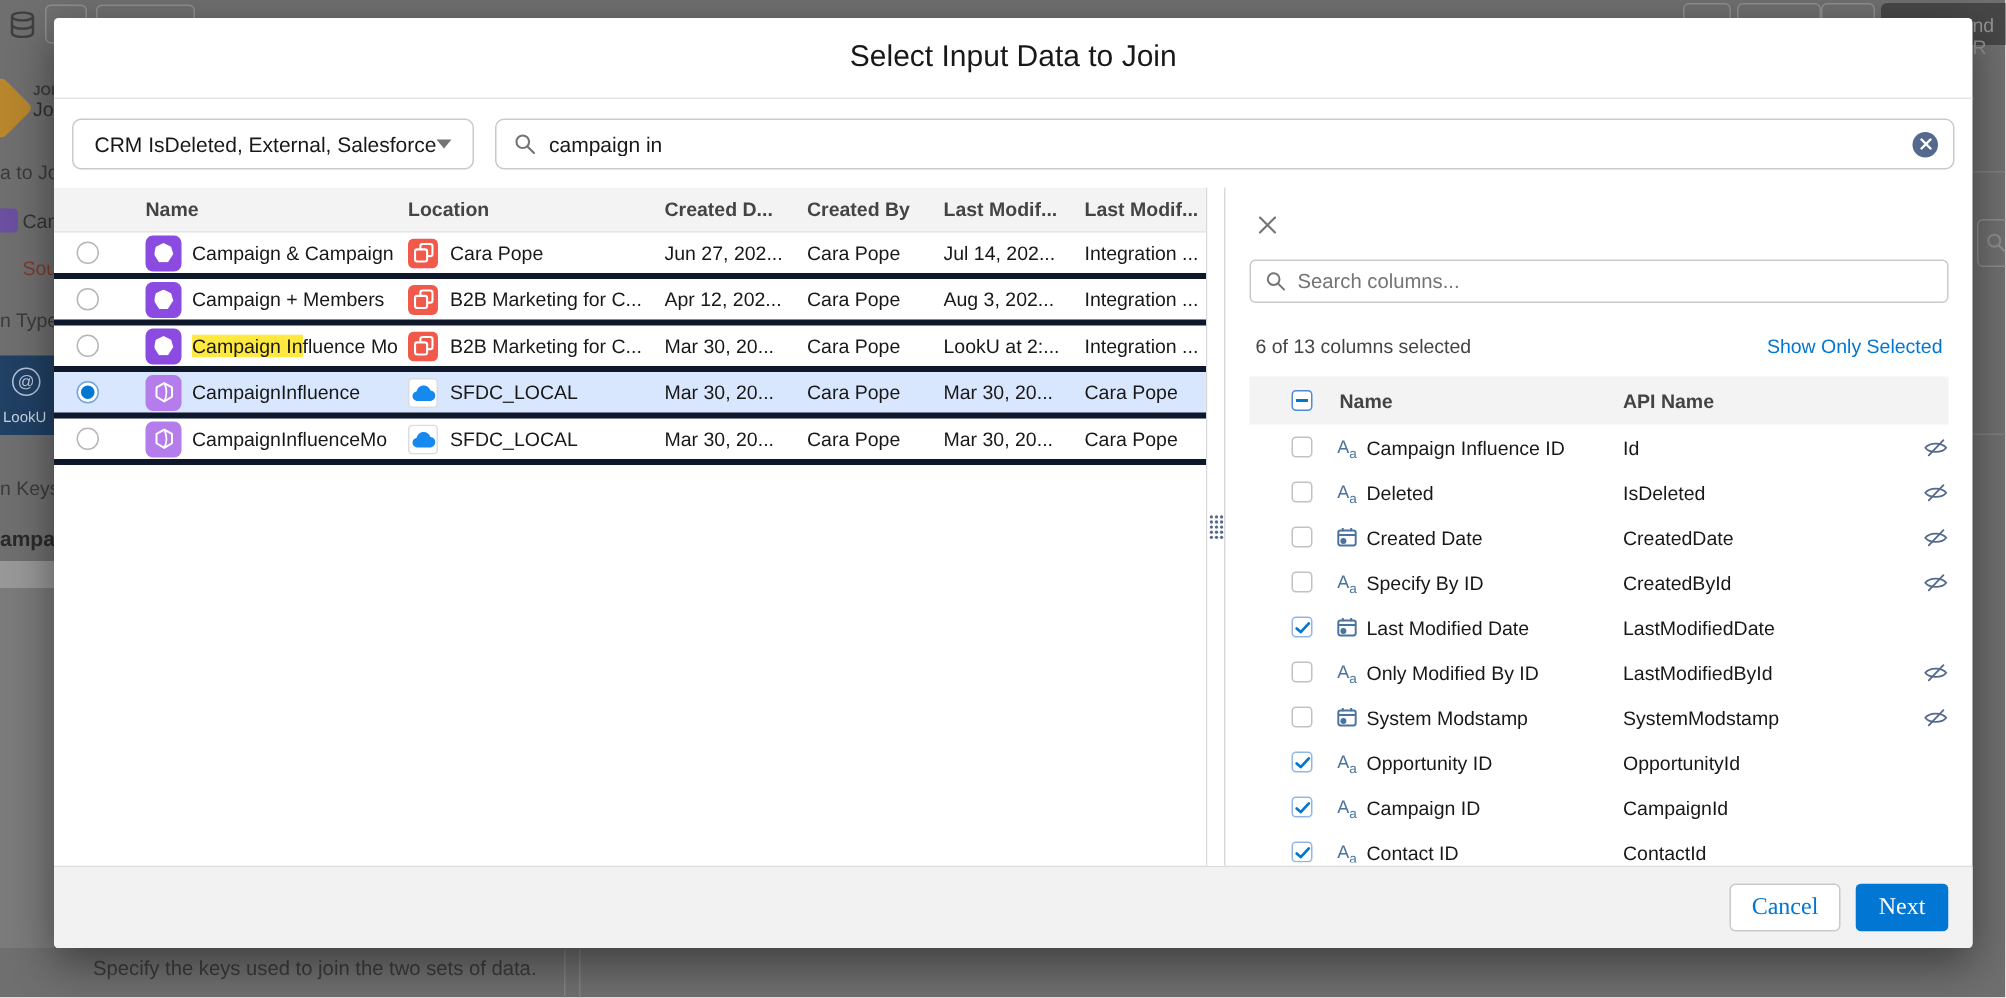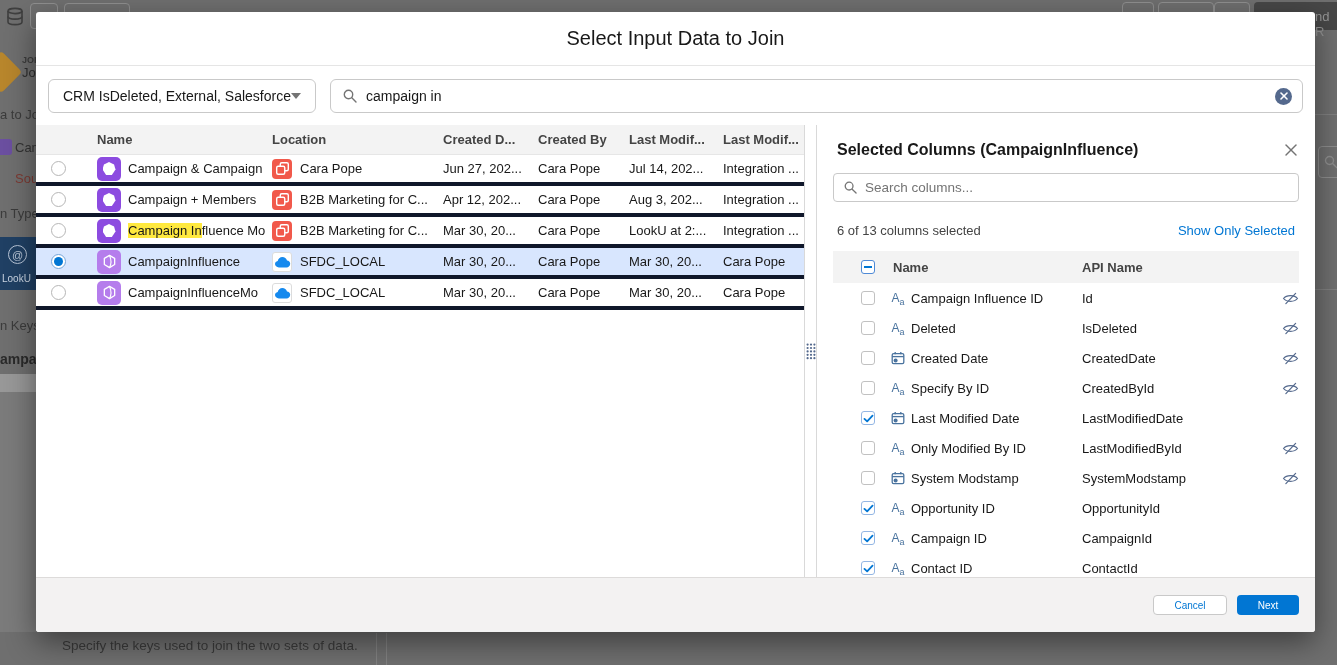--- a/index.html
+++ b/index.html
@@ -130,22 +130,22 @@
   .type-cell.type-text .t-aa{display:inline;}
   .type-cell.type-date .g-date{display:block;}
   .col-name { width:171px; flex:none; overflow:hidden; white-space:nowrap; }
   .col-api { flex:1; overflow:hidden; white-space:nowrap; }
   .eye-cell { width:20px; flex:none; display:flex; justify-content:flex-end; }
 
   
   .m-footer { height:55px; flex:none; margin-top:auto; background:#f3f2f2;
     border-top:1px solid #dddbda; border-radius:0 0 3px 3px;
     display:flex; align-items:center; justify-content:flex-end; gap:10px; padding:0 16px; }
-  .btn { height:20px; border-radius:4px; font-size:10px; display:flex; align-items:center;
-    justify-content:center; cursor:pointer; border:1px solid transparent; }
+  .btn { height:32px; border-radius:4px; font-size:16px; display:flex; align-items:center;
+    justify-content:center; cursor:pointer; border:1px solid transparent;font-family:Liberation Serif, serif; }
   .btn-cancel { width:74px; background:#fff; border-color:#c9c9c9; color:#0176d3; }
   .btn-next { width:62px; background:#0176d3; color:#fff; }
 </style>
 </head>
 <body>
 
 <div class="stage">
 
   <div class="backdrop">
     <svg style="position:absolute;left:6px;top:7px" width="18" height="20" viewBox="0 0 18 20">
@@ -379,21 +379,20 @@
               <circle cx="8.4" cy="11.8" r="1.1"></circle>
             <circle cx="1.6" cy="15.2" r="1.1"></circle>
               <circle cx="5" cy="15.2" r="1.1"></circle>
               <circle cx="8.4" cy="15.2" r="1.1"></circle>
           </g>
         </svg>
       </div>
 
       <div class="panel-right">
         <div class="cp-titlebar">
-          <span class="cp-title">Selected Columns (CampaignInfluence)</span>
           <span class="close-x">
             <svg width="12" height="12" viewBox="0 0 12 12">
               <line x1="1" y1="1" x2="11" y2="11" stroke="#747474" stroke-width="1.4" stroke-linecap="round"></line>
               <line x1="11" y1="1" x2="1" y2="11" stroke="#747474" stroke-width="1.4" stroke-linecap="round"></line>
             </svg>
           </span>
         </div>
         <div class="cp-search">
           <svg width="13" height="13" viewBox="0 0 14 14">
             <circle cx="5.5" cy="5.5" r="4.2" fill="none" stroke="#747474" stroke-width="1.4"></circle>

